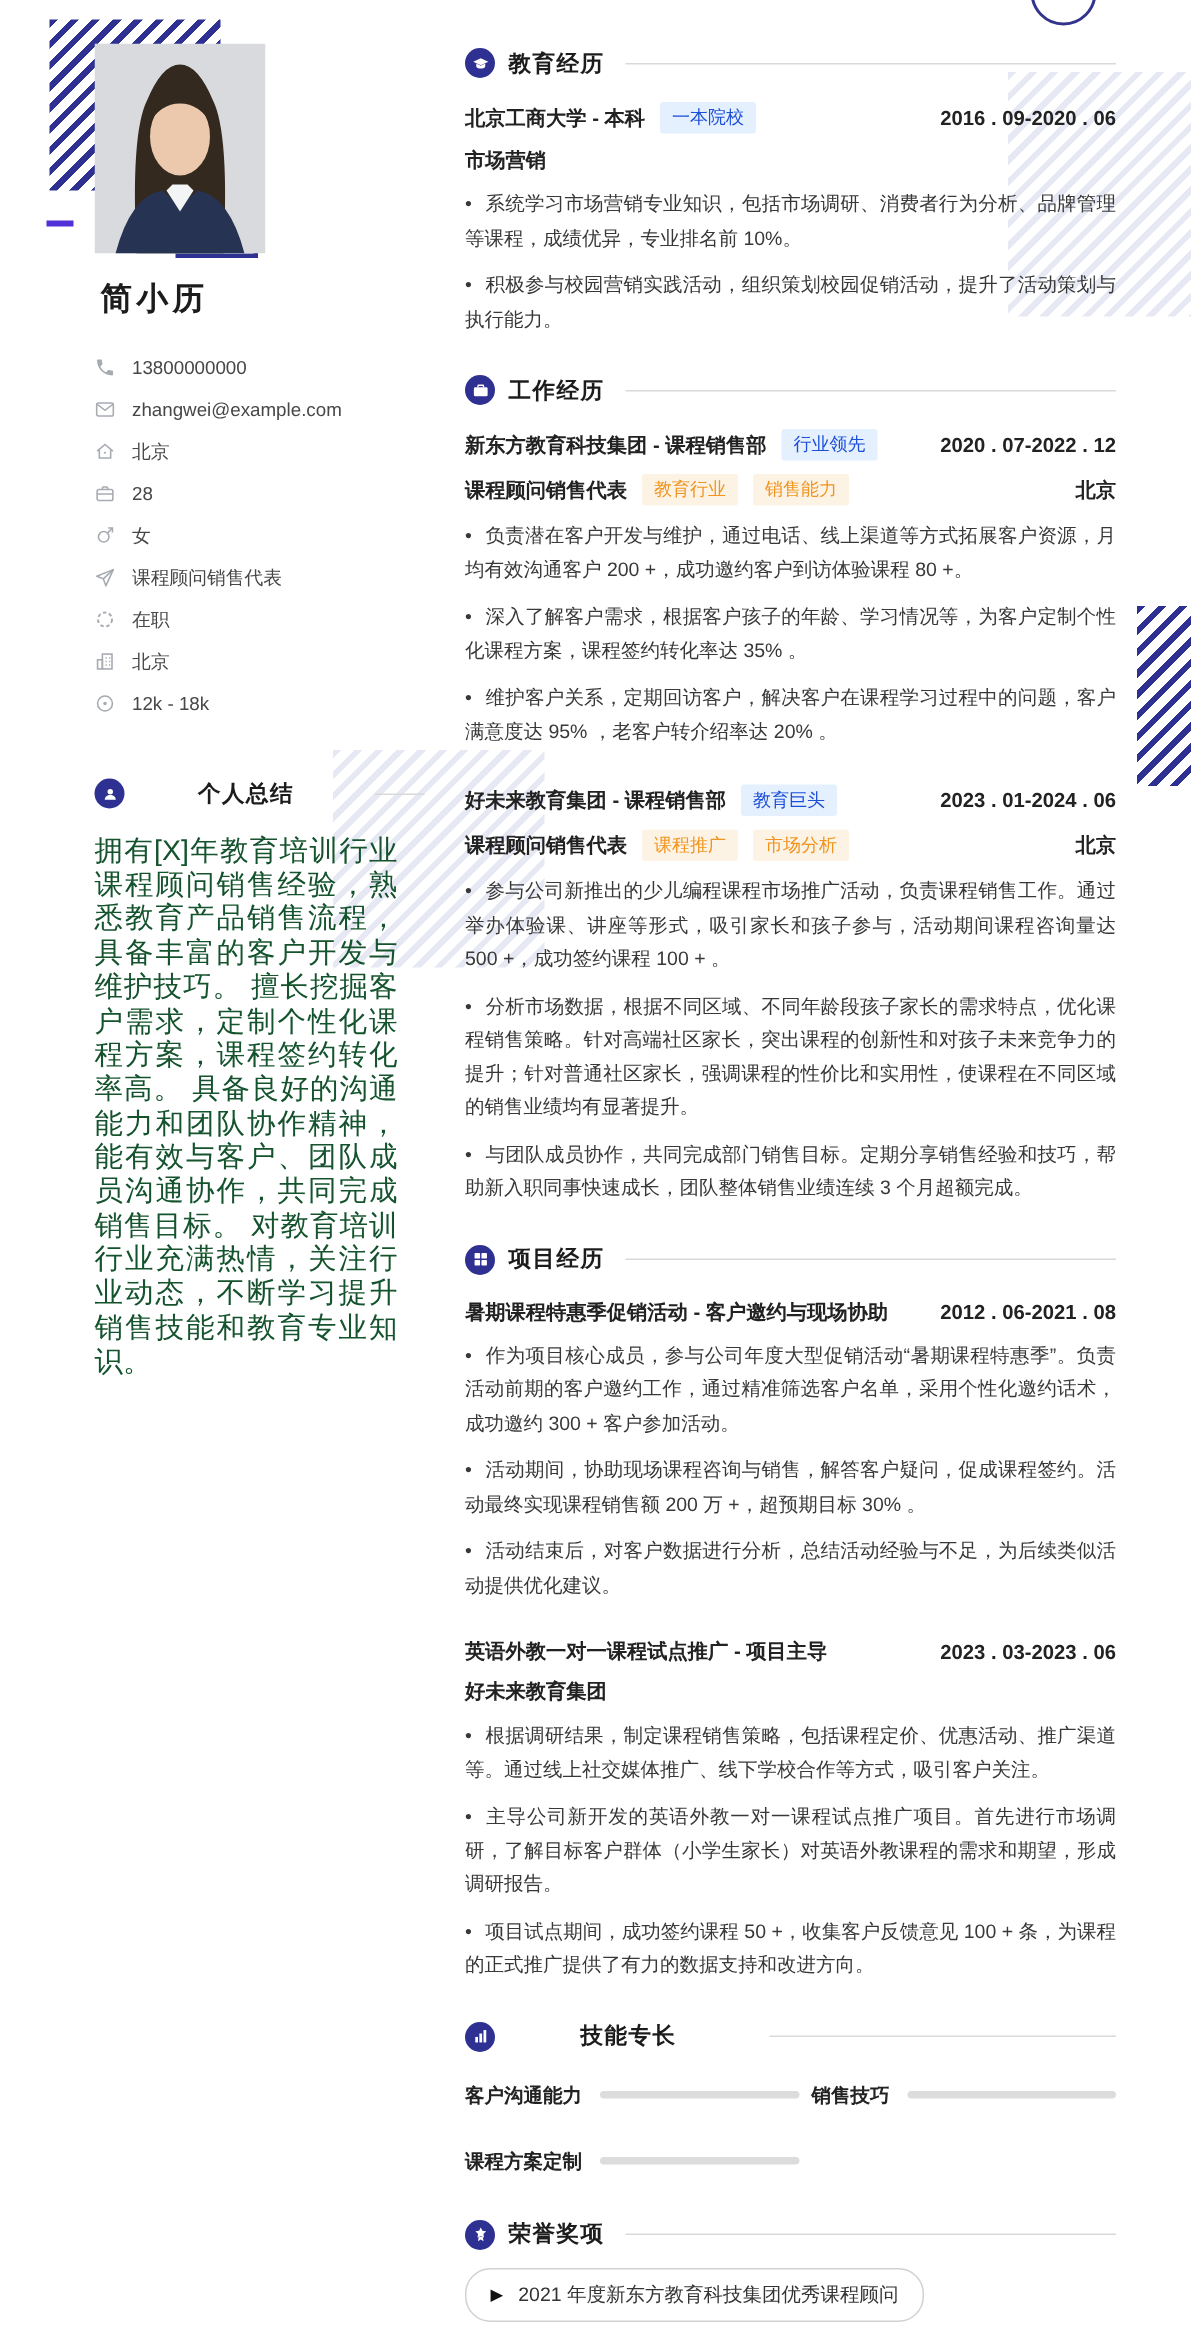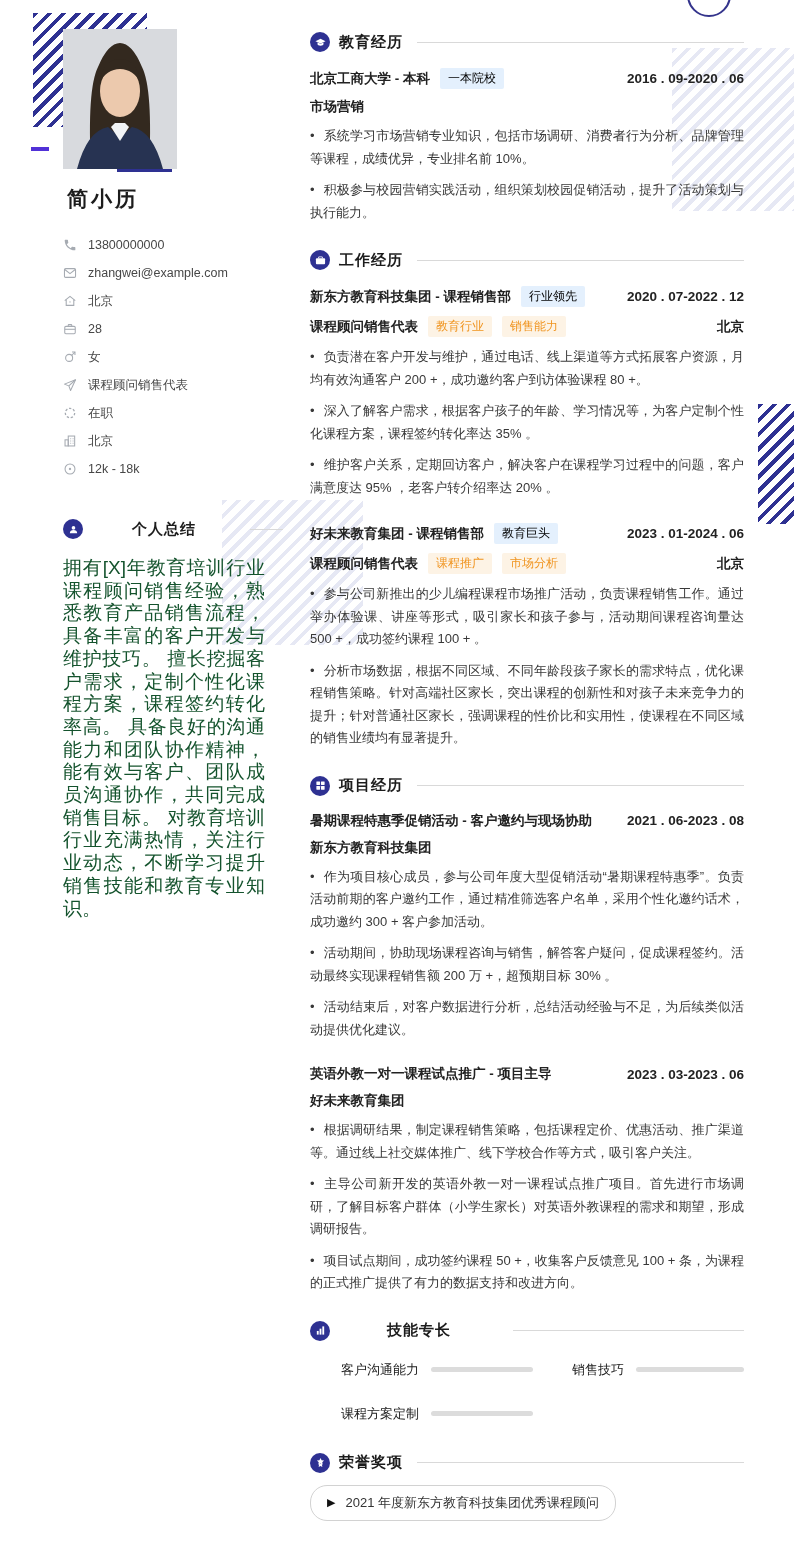--- a/index.html
+++ b/index.html
@@ -39,29 +39,29 @@
   .main{position:absolute;left:310px;top:32px;width:434px;z-index:2;}
   .section{margin-bottom:26px;}
   .section-header{display:flex;align-items:center;margin-bottom:16px;}
   .entry{margin-bottom:24px;}
   .entry-head{display:flex;align-items:center;margin-bottom:9px;}
   .entry-title{font-size:13.5px;font-weight:bold;color:#222;white-space:nowrap;}
   .entry-date{margin-left:auto;font-size:13.5px;font-weight:bold;color:#222;white-space:nowrap;}
   .entry-sub{display:flex;align-items:center;margin-bottom:4px;}
   .entry-loc{margin-left:auto;font-size:13.5px;font-weight:bold;color:#222;}
   .tag{font-size:12px;border-radius:2px;padding:2px 8px;margin-left:10px;white-space:nowrap;}
-  .tag-blue{background:#e4f0fd;color:#000000;}
+  .tag-blue{background:#e4f0fd;color:#1d4ed8;}
   .tag-orange{background:#fdf3e5;color:#f0941f;}
   .bullet{margin:9px 0;font-size:13px;line-height:22.5px;color:#383838;text-align:justify;}
   .bullet::before{content:"•";margin-right:9px;color:#383838;}
   .major{font-size:13.5px;font-weight:bold;color:#222;margin:2px 0 4px 0;}
   
   .skills-grid{display:grid;grid-template-columns:223px 1fr;column-gap:8px;row-gap:26px;margin-top:20px;}
   .skill{display:flex;align-items:center;}
-  .skill-label{font-size:13px;font-weight:normal;color:#222;white-space:nowrap;margin-right:12px;margin-left:31px;}
+  .skill-label{font-size:13px;font-weight:bold;color:#222;white-space:nowrap;margin-right:12px;}
   .skill-bar{flex:1;height:5px;background:#dcdcdc;border-radius:3px;overflow:hidden;}
   .skill-fill{height:100%;background:#2e3192;border-radius:3px;}
   
   .honor-pill{display:inline-flex;align-items:center;border:1px solid #d2d2d2;border-radius:17px;
     padding:8px 16px;margin-top:12px;}
   .honor-arrow{font-size:11px;color:#111;margin-right:10px;}
   .honor-text{font-size:13px;color:#333;}
 </style>
 </head>
 <body>
@@ -228,43 +228,43 @@
         <span class="entry-date">2023 . 01-2024 . 06</span>
       </div>
       <div class="entry-sub">
         <span class="entry-title">课程顾问销售代表</span>
         <span class="tag tag-orange">课程推广</span>
         <span class="tag tag-orange">市场分析</span>
         <span class="entry-loc">北京</span>
       </div>
       <p class="bullet">参与公司新推出的少儿编程课程市场推广活动，负责课程销售工作。通过举办体验课、讲座等形式，吸引家长和孩子参与，活动期间课程咨询量达 500 +，成功签约课程 100 + 。</p>
       <p class="bullet">分析市场数据，根据不同区域、不同年龄段孩子家长的需求特点，优化课程销售策略。针对高端社区家长，突出课程的创新性和对孩子未来竞争力的提升；针对普通社区家长，强调课程的性价比和实用性，使课程在不同区域的销售业绩均有显著提升。</p>
+      <p class="bullet">与团队成员协作，共同完成部门销售目标。定期分享销售经验和技巧，帮助新入职同事快速成长，团队整体销售业绩连续 3 个月超额完成。</p>
     </div>
   </div>
 
   <div class="section">
     <div class="section-header">
       <span class="sec-icon">
         <svg viewBox="0 0 24 24" fill="#fff">
             <rect x="3" y="3" width="8" height="8" rx="1"></rect>
             <rect x="13" y="3" width="8" height="8" rx="1"></rect>
             <rect x="3" y="13" width="8" height="8" rx="1"></rect>
             <rect x="13" y="13" width="8" height="8" rx="1"></rect>
           </svg>
       </span>
       <span class="sec-title">项目经历</span>
       <span class="sec-line"></span>
     </div>
 
     <div class="entry">
       <div class="entry-head">
         <span class="entry-title">暑期课程特惠季促销活动 - 客户邀约与现场协助</span>
-        <span class="entry-date">2021 . 06-2023 . 08</span>
-      </div>
-      <div class="major">新东方教育科技集团</div>
+        <span class="entry-date">2012 . 06-2021 . 08</span>
+      </div>
       <p class="bullet">作为项目核心成员，参与公司年度大型促销活动“暑期课程特惠季”。负责活动前期的客户邀约工作，通过精准筛选客户名单，采用个性化邀约话术，成功邀约 300 + 客户参加活动。</p>
       <p class="bullet">活动期间，协助现场课程咨询与销售，解答客户疑问，促成课程签约。活动最终实现课程销售额 200 万 +，超预期目标 30% 。</p>
       <p class="bullet">活动结束后，对客户数据进行分析，总结活动经验与不足，为后续类似活动提供优化建议。</p>
     </div>
 
     <div class="entry">
       <div class="entry-head">
         <span class="entry-title">英语外教一对一课程试点推广 - 项目主导</span>
         <span class="entry-date">2023 . 03-2023 . 06</span>
       </div>

